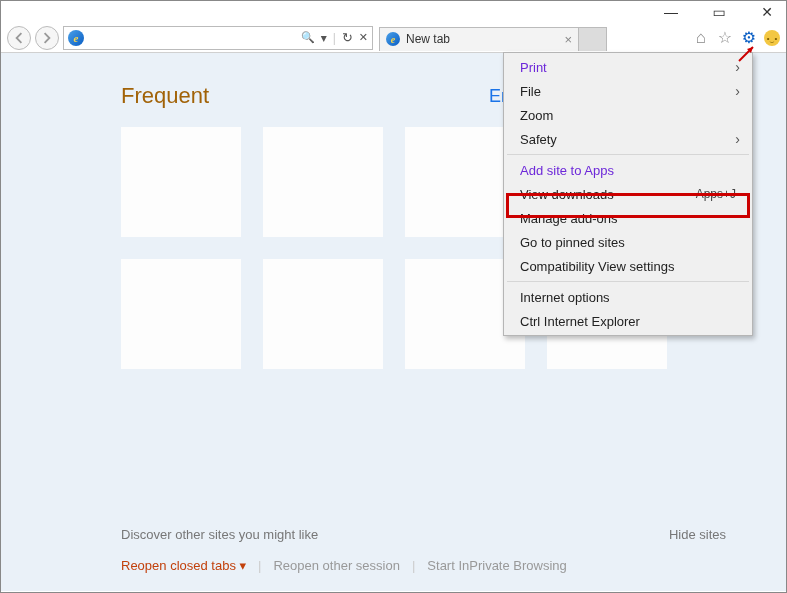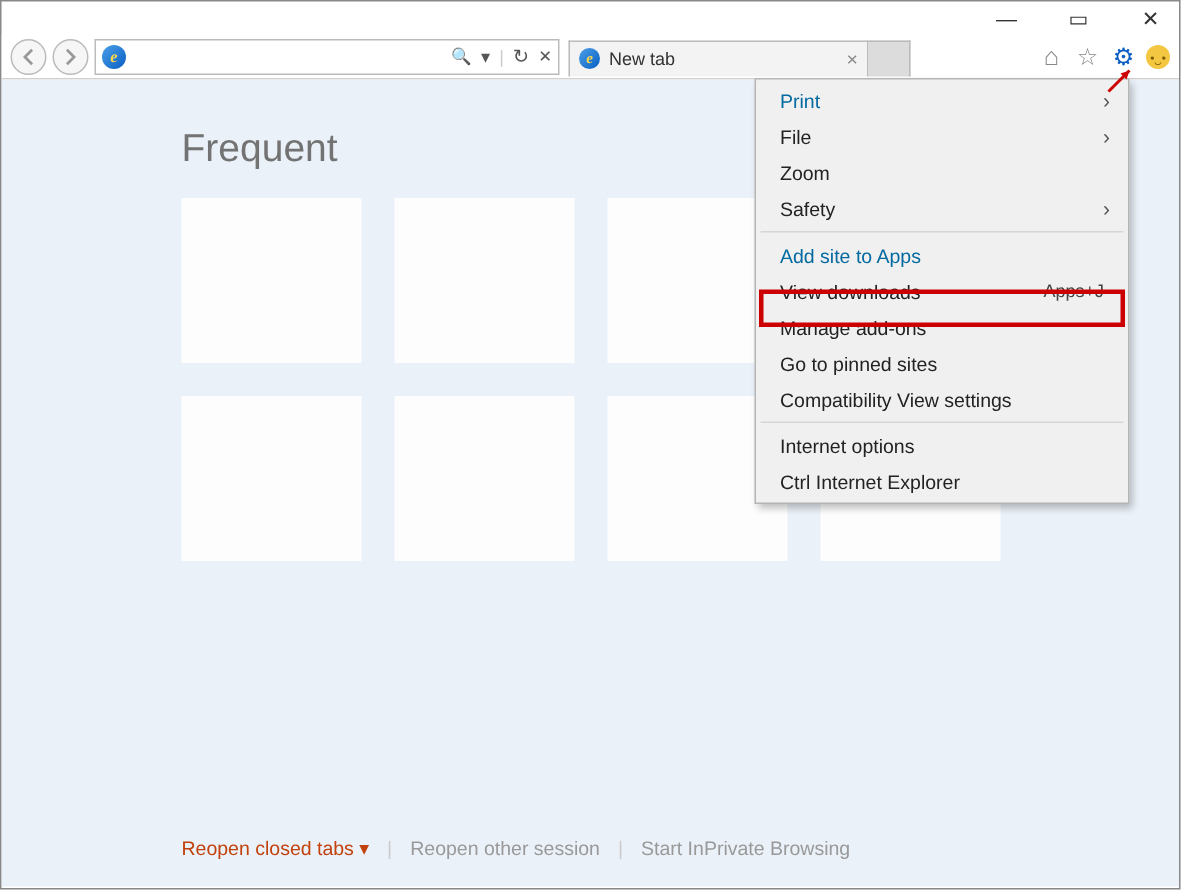--- a/index.html
+++ b/index.html
@@ -64,39 +64,39 @@
   .smiley{width:16px;height:16px;border-radius:50%;background:#f3c742;display:flex;align-items:center;justify-content:center;font-size:10px;}
   
   .content{
     background:#eaf1f8;
     height: calc(100% - 53px);
     padding: 30px 50px 10px 120px;
     color:#555;
     position:relative;
   }
   .frequent-head{display:flex;align-items:center;gap:280px;}
-  .frequent-title{font-size:26px;font-weight:300;color:#737373;}
+  .frequent-title{font-size:22px;font-weight:300;color:#a16207;}
   .enable-link{font-size:18px;color:#1a73e8;font-weight:300;}
   .tiles{margin-top:18px;display:grid;grid-template-columns:repeat(4,120px);grid-auto-rows:110px;gap:22px;}
   .tile{background:#fdfdfd;}
   .footer{position:absolute;left:120px;right:60px;bottom:18px;color:#777;font-size:13px;}
   .footer-row1{display:flex;justify-content:space-between;margin-bottom:16px;color:#777;}
   .footer-row2{display:flex;gap:12px;color:#999;font-size:13px;align-items:center;}
   .footer-row2 .sep{color:#ccc;}
   .dim{color:#c2410c;}
   
   .menu{
     position:absolute; top:51px; left:502px; width:250px;
     background:#f0f0f0;border:1px solid #b5b5b5;
     box-shadow:2px 3px 5px rgba(0,0,0,0.25);
     font-size:13px;color:#222;z-index:10;
     padding:2px;
   }
   .menu-item{height:24px;display:flex;align-items:center;padding:0 14px;position:relative;}
-  .menu-item.disabled{color:#0369a1;}
+  .menu-item.disabled{color:#6d28d9;}
   .menu-item .shortcut{margin-left:auto;color:#444;font-size:12px;}
   .menu-item.has-sub::after{content:"›";position:absolute;right:10px;color:#555;font-size:14px;}
   .menu-sep{height:1px;background:#d6d6d6;margin:3px 1px;}
   .highlight-box{
     position:absolute;border:3px solid #c00;pointer-events:none;
     top:192px;left:505px;width:244px;height:25px;z-index:20;
   }
   
   .pointer-arrow{
     position:absolute;top:42px;left:734px;z-index:30;pointer-events:none;
@@ -160,20 +160,24 @@
     <div class="tile"></div>
     <div class="tile"></div>
     <div class="tile"></div>
     <div class="tile"></div>
     <div class="tile"></div>
     <div class="tile"></div>
     <div class="tile"></div>
   </div>
 
   <div class="footer">
+    <div class="footer-row1">
+      <span>Discover other sites you might like</span>
+      <span>Hide sites</span>
+    </div>
     <div class="footer-row2">
       <span class="dim">
         <span>Reopen closed tabs</span> <span>▾</span>
       </span>
       <span class="sep">|</span>
       <span>Reopen other session</span>
       <span class="sep">|</span>
       <span>Start InPrivate Browsing</span>
     </div>
   </div>

